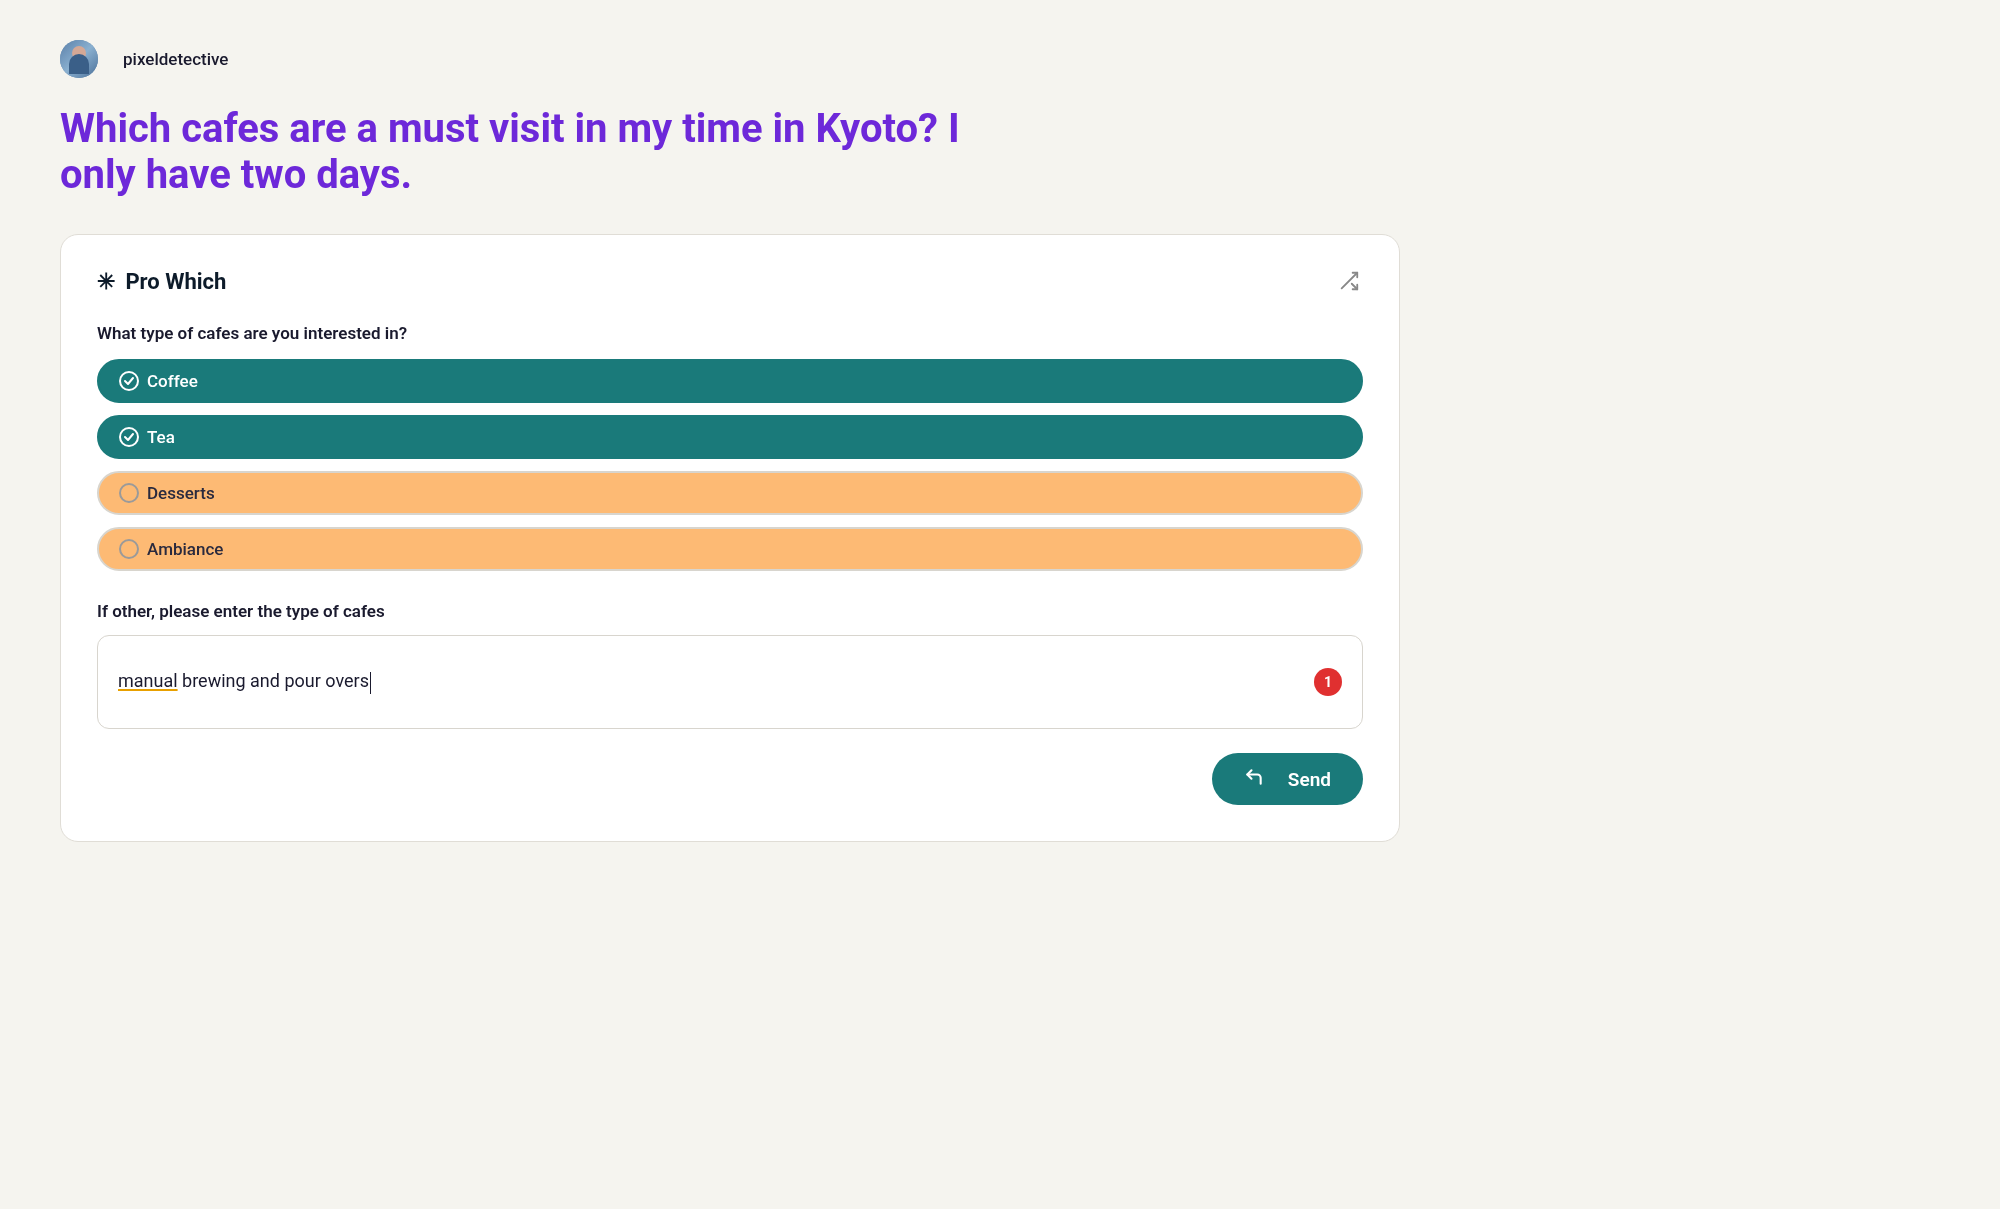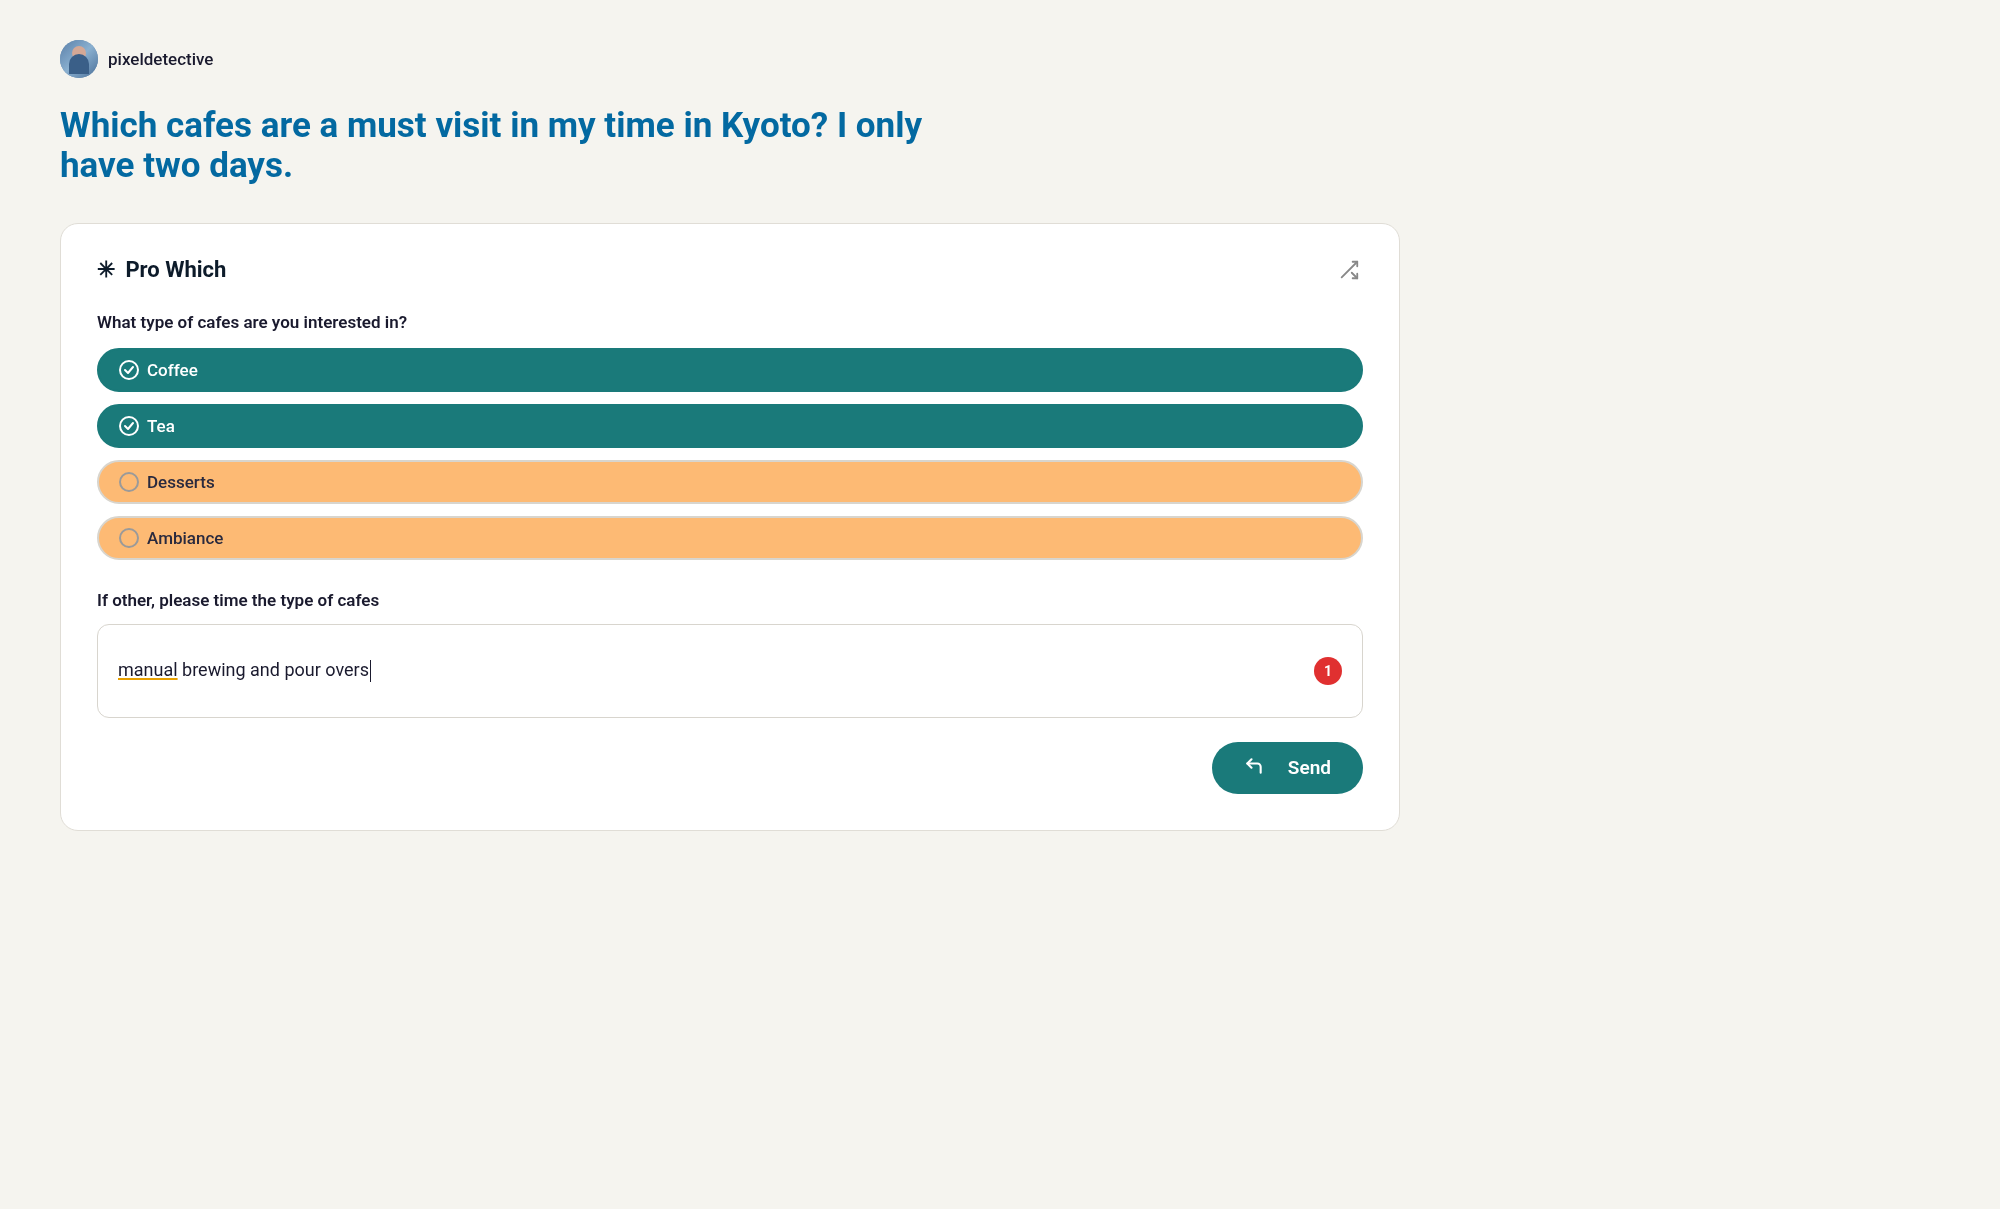--- a/index.html
+++ b/index.html
@@ -11,21 +11,21 @@
     body {
       background-color: #f5f4ef;
       font-family: -apple-system, BlinkMacSystemFont, 'Segoe UI', Roboto, sans-serif;
       min-height: 100vh;
       padding: 40px 60px;
     }
 
     .user-header {
       display: flex;
       align-items: center;
-      gap: 10px;
+      gap: 25px;
       margin-bottom: 28px;
     }
 
     .avatar {
       width: 38px;
       height: 38px;
       border-radius: 50%;
       background: #6a8db0;
       overflow: hidden;
       display: flex;
@@ -63,23 +63,23 @@
       border-radius: 50%;
     }
 
     .username {
       font-size: 17px;
       font-weight: 500;
       color: #1a1a2e;
     }
 
     .main-question {
-      font-size: 35px;
+      font-size: 40px;
       font-weight: 700;
-      color: #0369a1;
+      color: #6d28d9;
       line-height: 1.15;
       margin-bottom: 36px;
       max-width: 900px;
     }
 
     .pro-search-card {
       background: #ffffff;
       border: 1.5px solid #e0ddd6;
       border-radius: 18px;
       padding: 32px 36px 36px 36px;
@@ -304,21 +304,21 @@
     <div class="option-chip unselected">
       <div class="circle-icon"></div>
       <span>Desserts</span>
     </div>
     <div class="option-chip unselected">
       <div class="circle-icon"></div>
       <span>Ambiance</span>
     </div>
   </div>
 
-  <div class="other-label">If other, please time the type of cafes</div>
+  <div class="other-label">If other, please enter the type of cafes</div>
 
   <div class="text-input-wrapper">
     <div class="manual-text">
       <span class="manual-underline">manual</span> brewing and pour overs<span style="display:inline-block;width:1px;height:1.2em;background:#1a1a2e;vertical-align:middle;margin-left:1px;"></span>
     </div>
     <div class="badge-red">1</div>
   </div>
 
   <div class="send-row">
     <button class="send-button">

